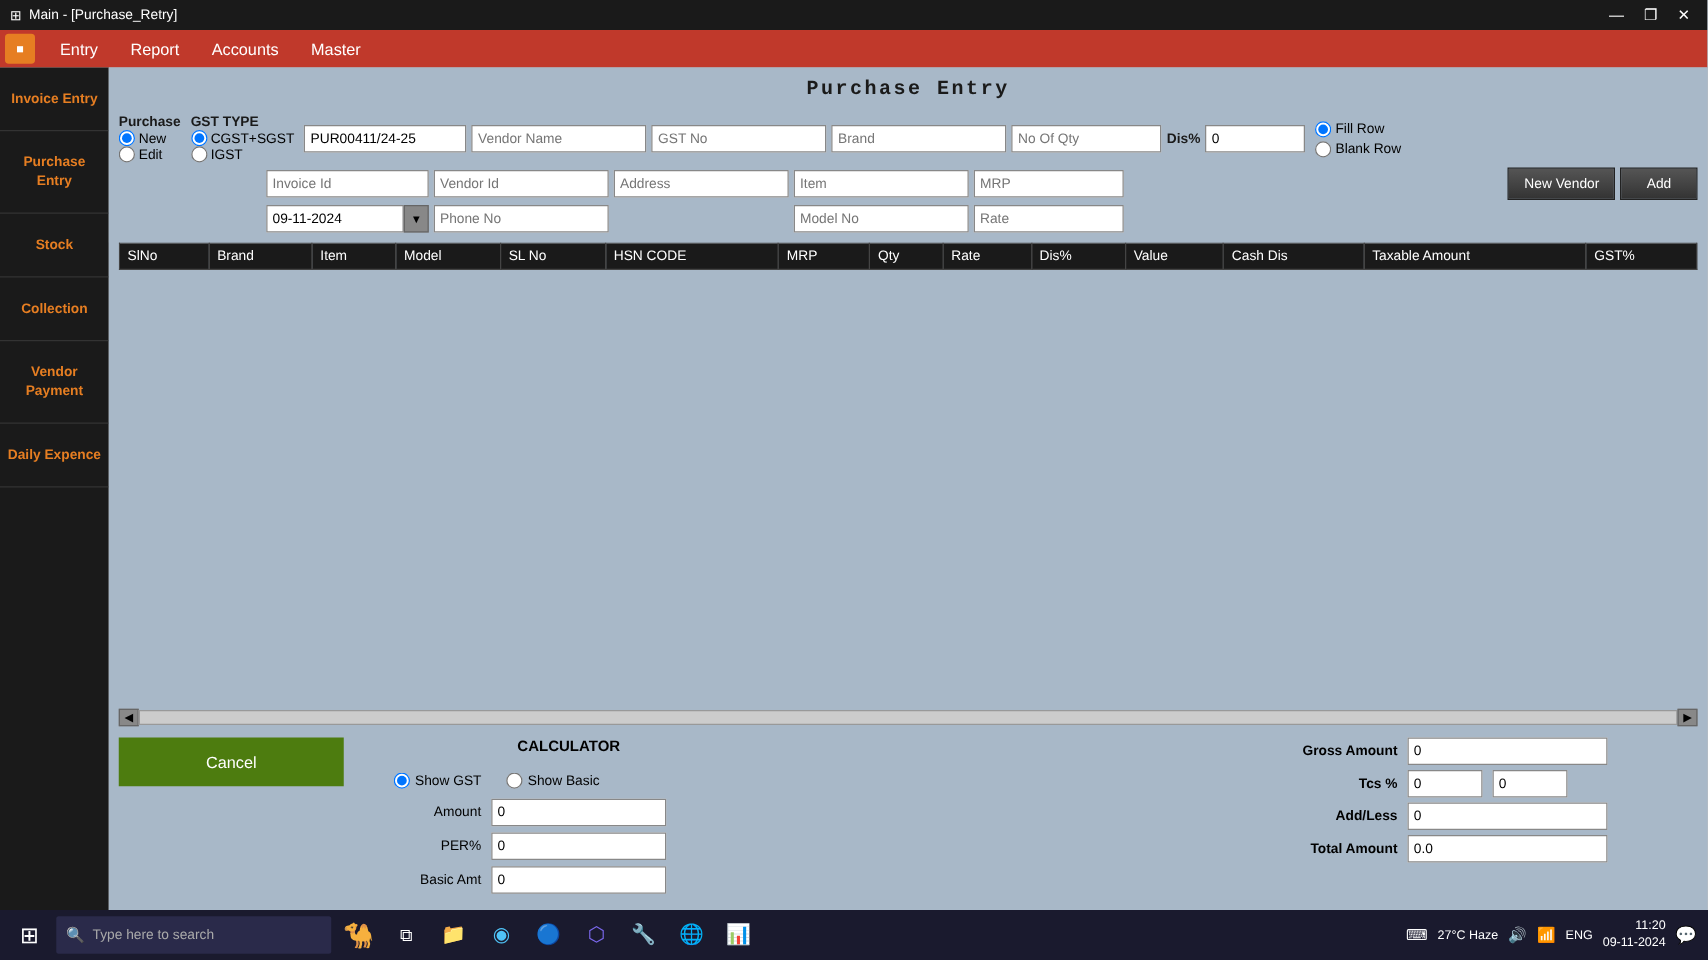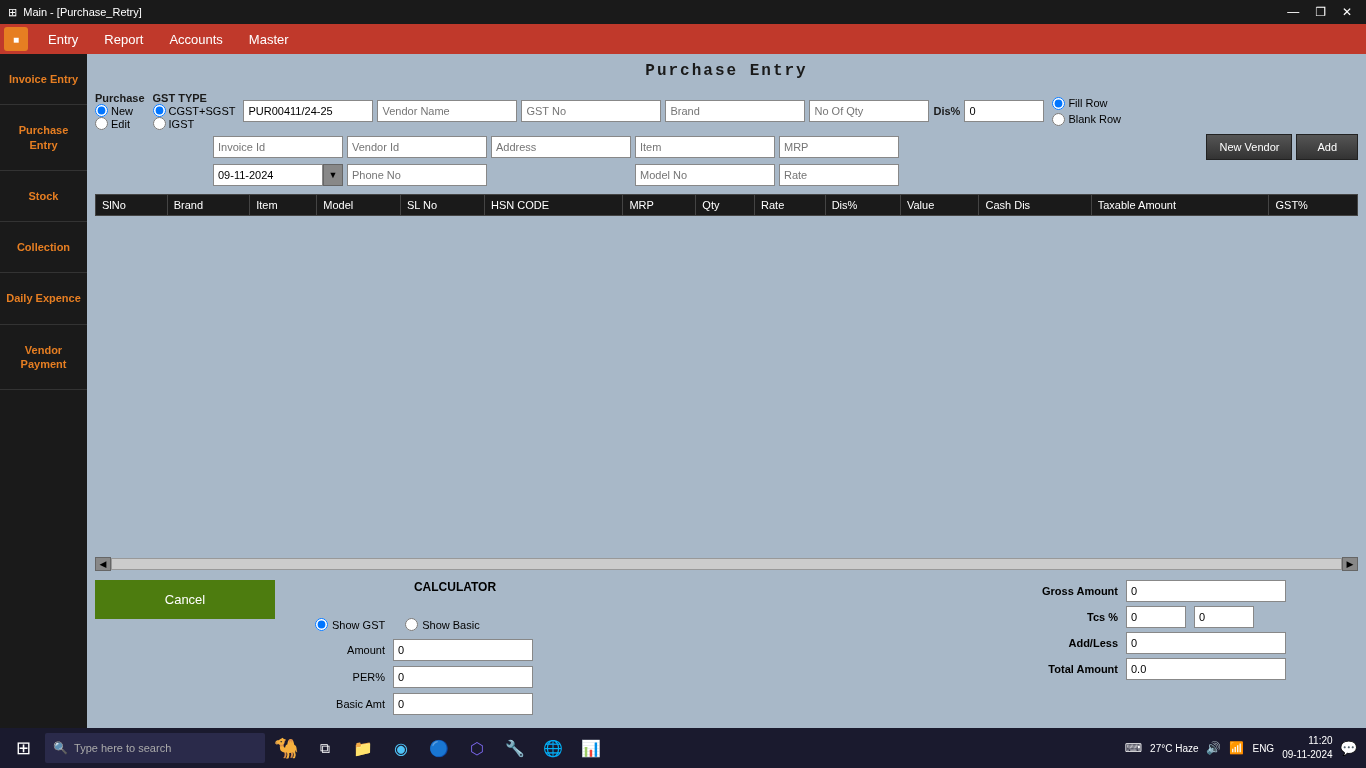--- a/index.html
+++ b/index.html
@@ -231,21 +231,21 @@
 
     
     #calculator {
       flex: 1;
       max-width: 280px;
     }
     .calc-title {
       text-align: center;
       font-weight: bold;
       font-size: 12px;
-      margin-bottom: 24px;
+      margin-bottom: 14px;
     }
     .calc-radio-row {
       display: flex;
       gap: 20px;
       margin-bottom: 8px;
     }
     .calc-radio-row label {
       display: flex;
       align-items: center;
       gap: 4px;
@@ -398,24 +398,24 @@
     <div class="sidebar-item">
       <span>Purchase Entry</span>
     </div>
     <div class="sidebar-item">
       <span>Stock</span>
     </div>
     <div class="sidebar-item">
       <span>Collection</span>
     </div>
     <div class="sidebar-item">
+      <span>Vendor Payment</span>
+    </div>
+    <div class="sidebar-item">
       <span>Daily Expence</span>
-    </div>
-    <div class="sidebar-item">
-      <span>Vendor Payment</span>
     </div>
   </div>
 
   <div id="content">
 
     <div id="page-title-bar">
       <span>Purchase  Entry</span>
     </div>
 
     <div id="form-area">

